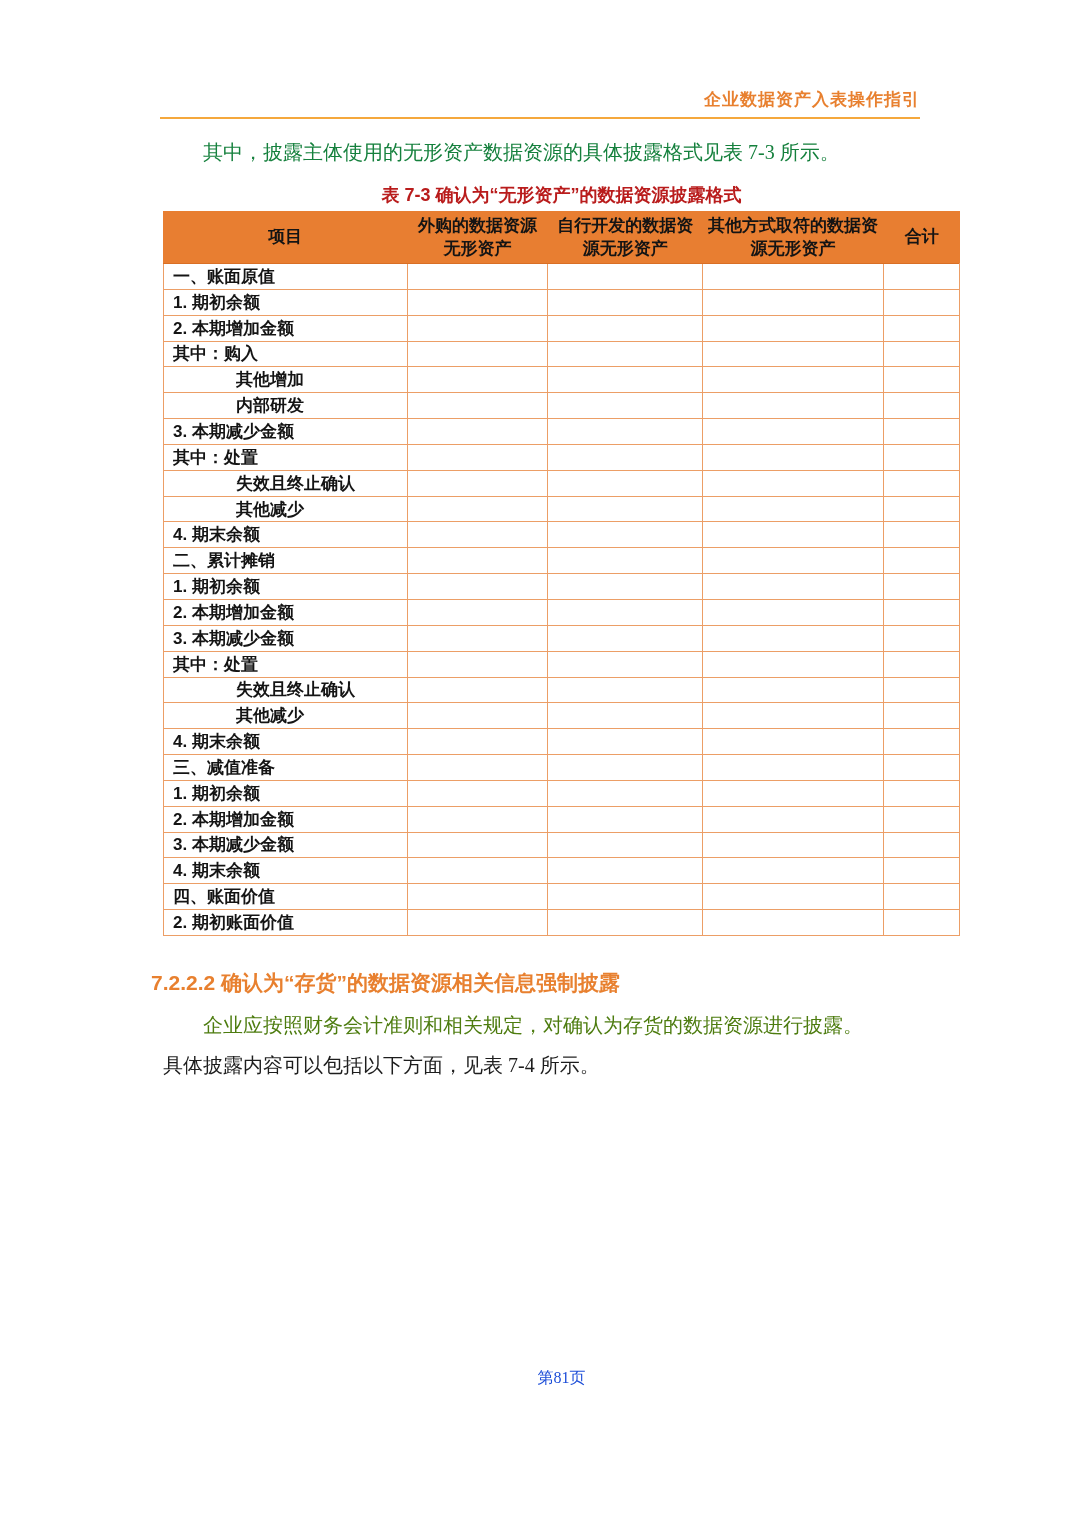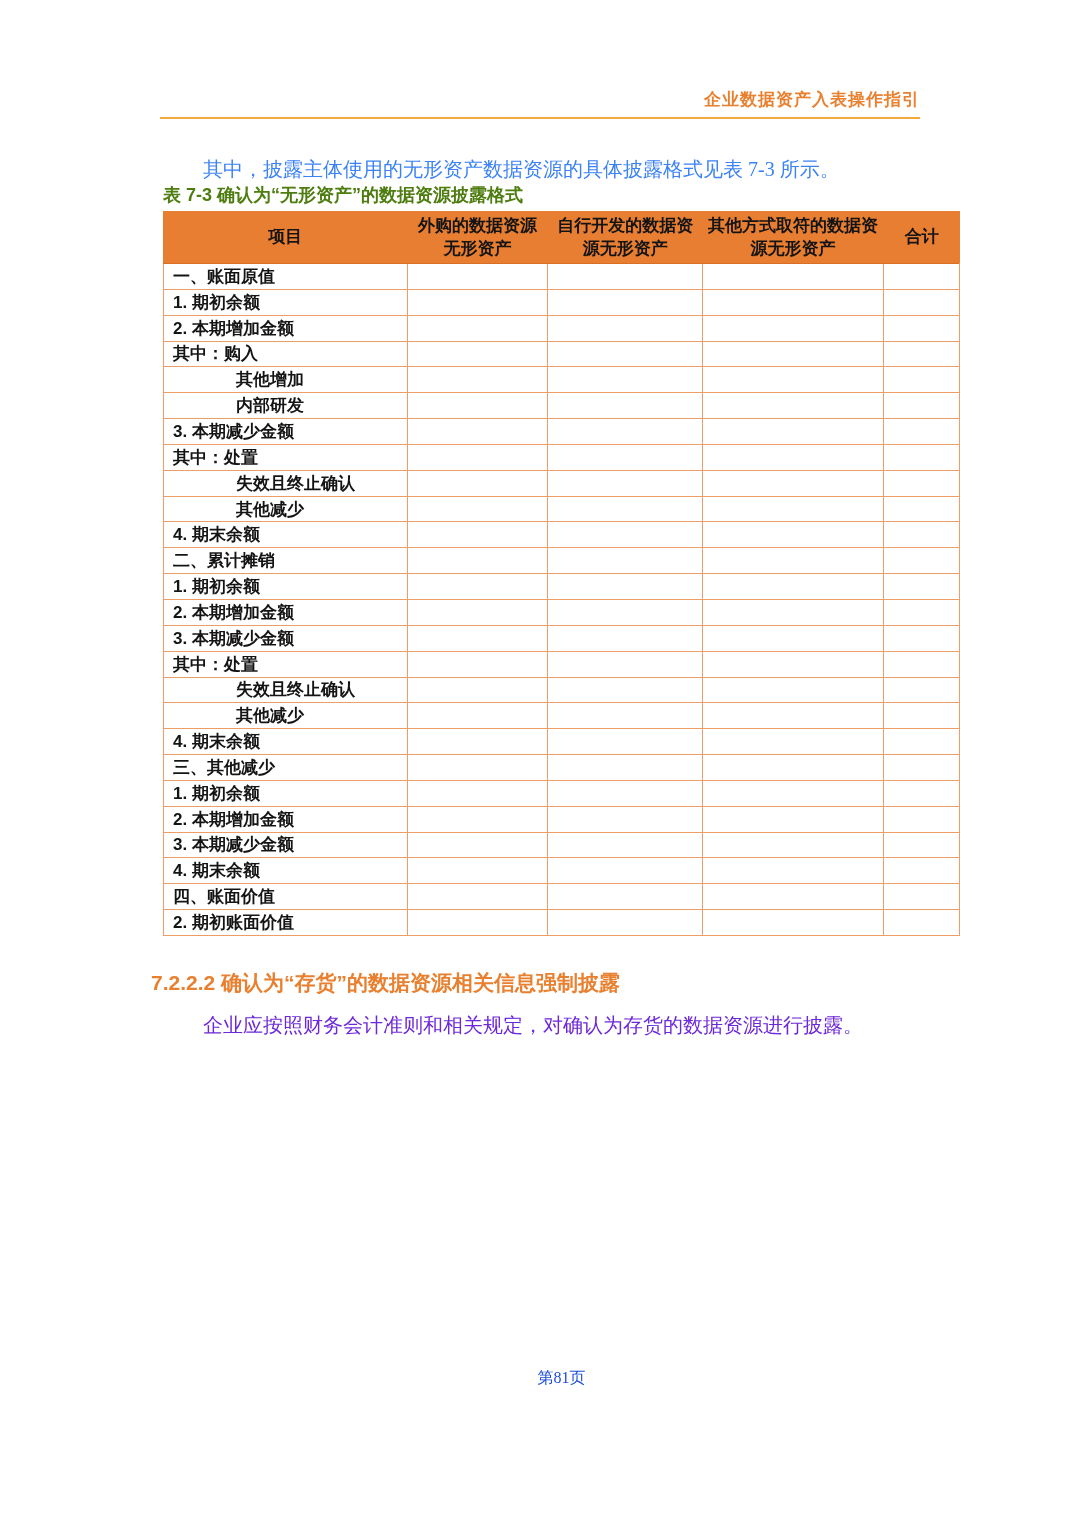--- a/index.html
+++ b/index.html
@@ -29,37 +29,37 @@
   }
   .doc-header-rule {
     position: absolute;
     top: 117px; left: 160px;
     width: 760px; height: 2px;
     background: #F5A83C;
   }
   
   .intro {
     position: absolute;
-    top: 156px; left: 163px;
+    top: 139px; left: 163px;
     width: 797px;
     font-size: 20px;
     line-height: 27px;
     text-indent: 2em;
-    color: #3b82f6;
+    color: #15803d;
   }
   
   .table-title {
     position: absolute;
     top: 183px; left: 163px;
     width: 797px;
-    text-align: left;
+    text-align: center;
     font-family: "Liberation Sans", sans-serif;
     font-weight: bold;
     font-size: 18px;
-    color: #4d7c0f;
+    color: #b91c1c;
   }
   
   .disclosure-table {
     position: absolute;
     top: 211px; left: 163px;
     width: 797px;
     border-collapse: collapse;
     table-layout: fixed;
     font-family: "Liberation Sans", sans-serif;
   }
@@ -102,21 +102,21 @@
     font-weight: bold;
     font-size: 21px;
     color: #E8802F;
   }
   .body-line1 {
     position: absolute;
     top: 1012px; left: 163px;
     width: 800px;
     font-size: 20px;
     text-indent: 2em;
-    color: #6d28d9;
+    color: #4d7c0f;
   }
   .body-line2 {
     position: absolute;
     top: 1052px; left: 163px;
     width: 800px;
     font-size: 20px;
     color: #1d1d1d;
   }
   
   .footer-page {
@@ -304,21 +304,21 @@
         </tr>
         <tr>
           <td class="label">4. 期末余额</td>
           <td></td>
           <td></td>
           <td></td>
           <td></td>
           <td></td>
         </tr>
         <tr>
-          <td class="label">三、其他减少</td>
+          <td class="label">三、减值准备</td>
           <td></td>
           <td></td>
           <td></td>
           <td></td>
           <td></td>
         </tr>
         <tr>
           <td class="label">1. 期初余额</td>
           <td></td>
           <td></td>
@@ -366,16 +366,17 @@
           <td></td>
           <td></td>
         </tr>
       </tbody>
   </table>
 
   <div class="section-heading">7.2.2.2 确认为“存货”的数据资源相关信息强制披露</div>
 
   <div class="body-line1">企业应按照财务会计准则和相关规定，对确认为存货的数据资源进行披露。</div>
 
+  <div class="body-line2">具体披露内容可以包括以下方面，见表 7-4 所示。</div>
 
   <div class="footer-page">第81页</div>
 
 </div>
 
 </body></html>

